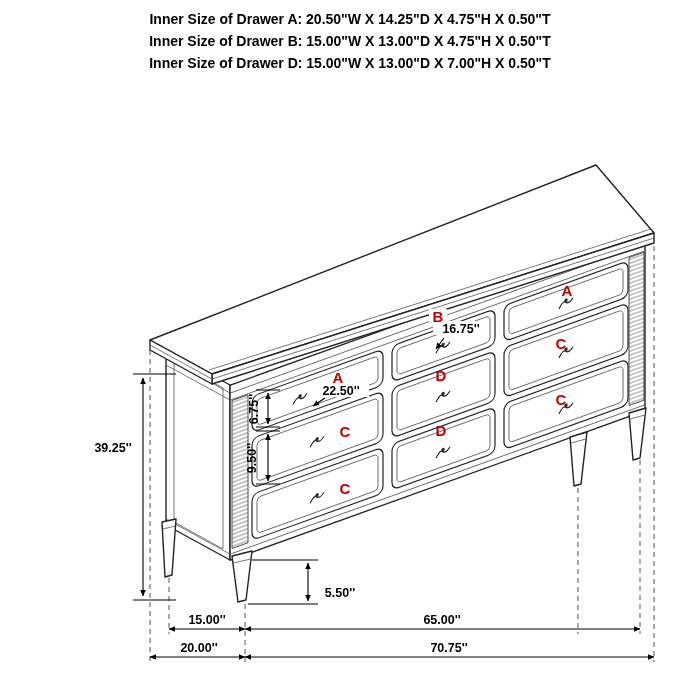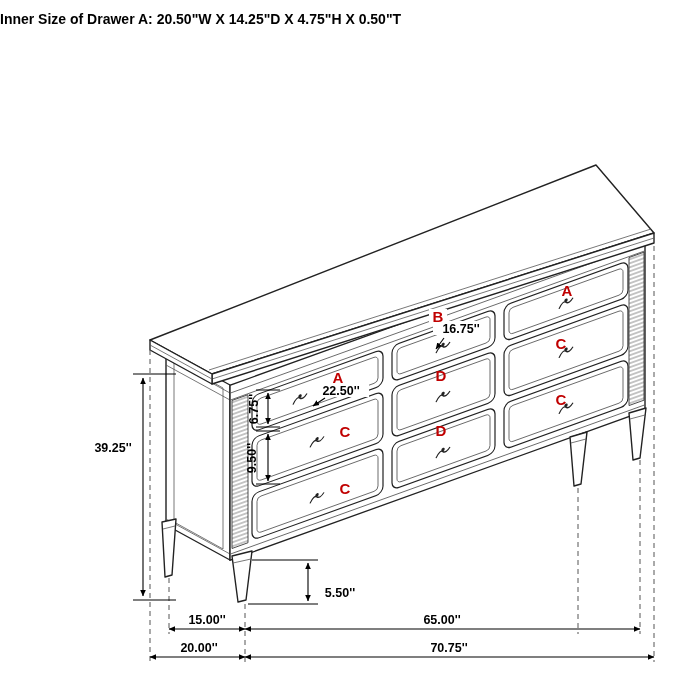--- a/index.html
+++ b/index.html
@@ -1,37 +1,39 @@
 <!DOCTYPE html>
 <html><head>
 <meta charset="utf-8">
 <style>
   html,body{margin:0;padding:0;}
   body{width:700px;height:700px;background:#ffffff;position:relative;font-family:"Liberation Sans",sans-serif;overflow:hidden;}
-  .header{position:absolute;top:8px;left:0;right:0;text-align:left;font-weight:bold;font-size:14px;line-height:22px;color:#000;}
+  .header{position:absolute;top:8px;left:0;right:0;text-align:center;font-weight:bold;font-size:14px;line-height:22px;color:#000;}
   .header span{display:block;}
   svg{position:absolute;top:0;left:0;}
   svg text{font-family:"Liberation Sans",sans-serif;}
   .dim{font-size:12.5px;font-weight:bold;fill:#000;text-anchor:middle;}
   .letter{font-size:15px;font-weight:bold;fill:#c00000;text-anchor:middle;}
   .outline{fill:#fff;stroke:#222;stroke-width:1.4;stroke-linejoin:round;}
   .thin{stroke:#555;stroke-width:0.8;fill:none;}
   .drawer{fill:#fff;stroke:#222;stroke-width:1.2;}
   .drawer-inner{fill:none;stroke:#555;stroke-width:0.8;}
   .dimline{stroke:#000;stroke-width:1.1;fill:none;}
   .tick{stroke:#000;stroke-width:1;}
   .dash{stroke:#555;stroke-width:1;stroke-dasharray:5 4;fill:none;}
   .pull{stroke:#222;stroke-width:1.3;fill:none;}
   .chip{fill:#fff;}
 </style>
 </head>
 <body>
 
 <div class="header">
   <span>Inner Size of Drawer A: 20.50"W X 14.25"D X 4.75"H X 0.50"T</span>
+  <span>Inner Size of Drawer B: 15.00"W X 13.00"D X 4.75"H X 0.50"T</span>
+  <span>Inner Size of Drawer D: 15.00"W X 13.00"D X 7.00"H X 0.50"T</span>
 </div>
 
 <svg width="700" height="700" viewBox="0 0 700 700">
   <defs>
     <marker id="arr" viewBox="0 0 10 10" refX="8.5" refY="5" markerWidth="6.5" markerHeight="6.5" orient="auto-start-reverse">
       <path d="M0,1 L9,5 L0,9 Z" fill="#000"></path>
     </marker>
     <pattern id="flute" width="5" height="4" patternUnits="userSpaceOnUse">
       <rect width="5" height="4" fill="#fff"></rect>
       <line x1="0" y1="2" x2="5" y2="2" stroke="#888" stroke-width="1"></line>

